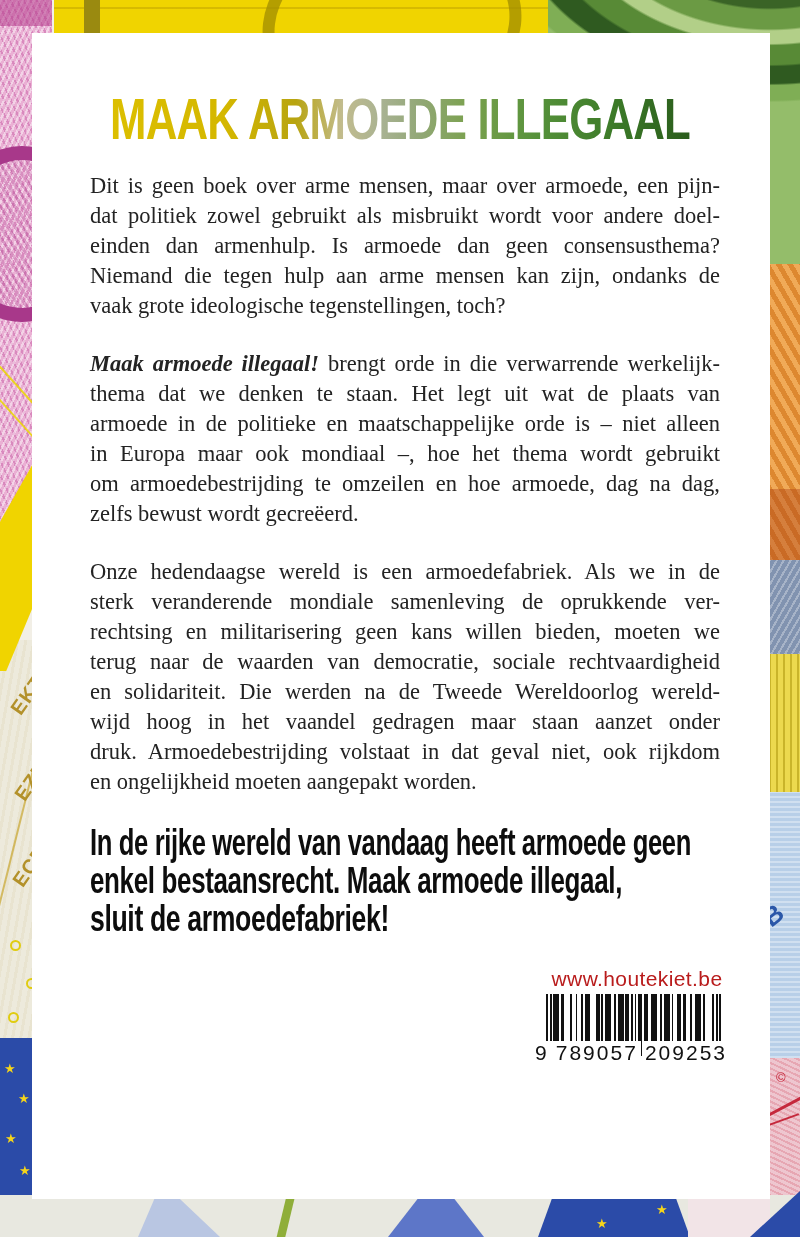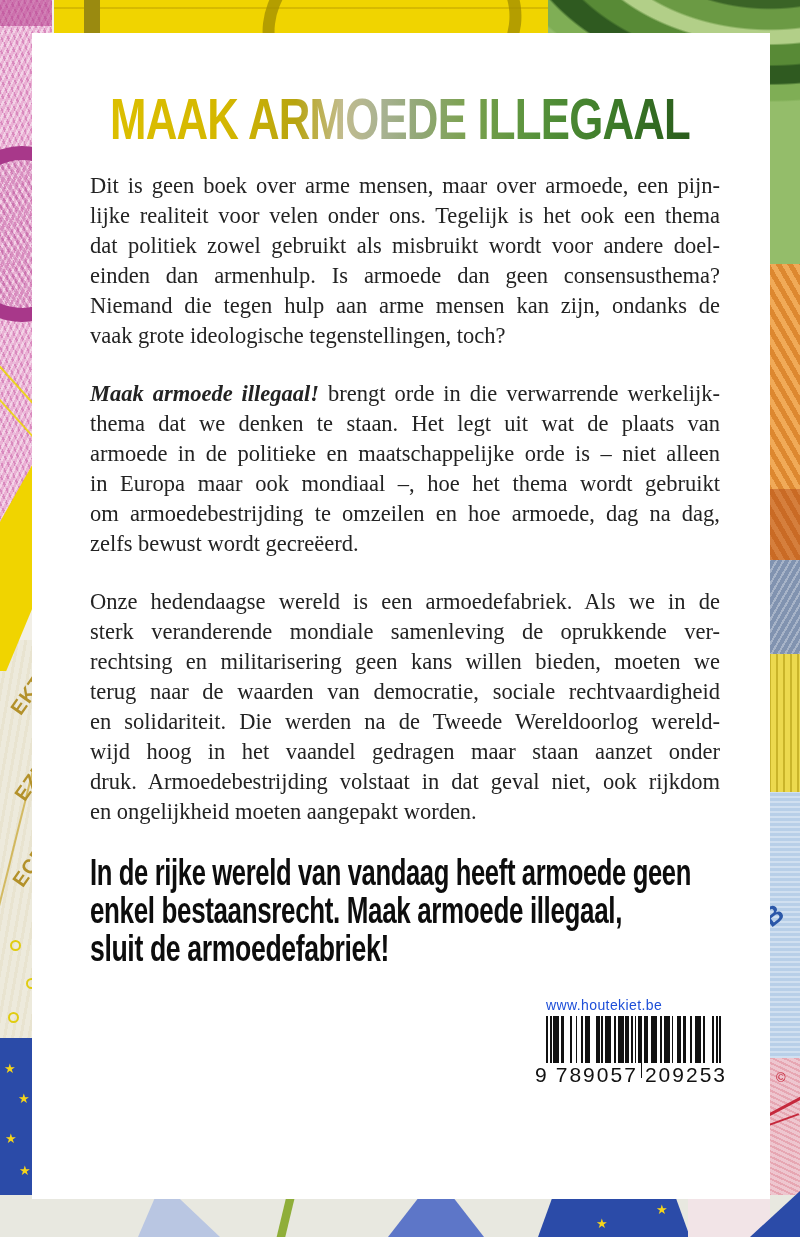--- a/index.html
+++ b/index.html
@@ -100,21 +100,21 @@
   .para .line{width:630px;}
   .para .jl{text-align:justify;text-align-last:justify;}
   .lead{font-weight:bold;font-style:italic;}
 
   .closing-svg{display:block;margin:4px 0 0 0;}
   .closing-svg text{font-family:"Liberation Sans",sans-serif;font-weight:900;fill:#0d0d0d;
     font-size:36px;letter-spacing:-0.5px;}
 
   .footer{margin-top:24px;width:630px;display:flex;justify-content:flex-end;}
   .barcode{width:200px;margin-right:-12px;font-family:"Liberation Sans",sans-serif;}
-  .website{font-size:14px;letter-spacing:.4px;color:#1d4ed8;
+  .website{text-align:center;font-size:21px;letter-spacing:.4px;color:#b91c1c;
     margin:0 0 3px 14px;width:182px;}
   .bars{margin-left:14px;height:62px;white-space:nowrap;font-size:0;}
   .bars span{display:inline-block;height:100%;}
   .isbn-row{display:flex;justify-content:space-between;align-items:flex-end;
     margin-top:-15px;position:relative;width:198px;}
   .isbn-row span{font-size:21px;letter-spacing:2px;color:#111;background:#fff;
     padding:0 3px;line-height:1.1;}
 </style>
 </head>
 <body>
@@ -193,21 +193,20 @@
           <stop offset="0.74" stop-color="#55913a"></stop>
           <stop offset="0.87" stop-color="#3c7a28"></stop>
           <stop offset="1" stop-color="#2a5c1c"></stop>
         </linearGradient>
       </defs>
       <text x="20" y="48" textLength="580" lengthAdjust="spacingAndGlyphs" fill="url(#tg)">MAAK ARMOEDE ILLEGAAL</text>
     </svg>
 
     <div class="para">
         <div class="line jl">Dit is geen boek over arme mensen, maar over armoede, een pijn-</div>
-        <div class="line jl">lijke realiteit voor velen onder ons. Tegelijk is het ook een thema</div>
         <div class="line jl">dat politiek zowel gebruikt als misbruikt wordt voor andere doel-</div>
         <div class="line jl">einden dan armenhulp. Is armoede dan geen consensusthema?</div>
         <div class="line jl">Niemand die tegen hulp aan arme mensen kan zijn, ondanks de</div>
         <div class="line">vaak grote ideologische tegenstellingen, toch?</div>
       </div>
 
     <div class="para">
       <div class="line jl"><em class="lead">Maak armoede illegaal!</em><span> brengt orde in die verwarrende werkelijk-</span></div>
       <div>
           <div class="line jl">thema dat we denken te staan. Het legt uit wat de plaats van</div>

